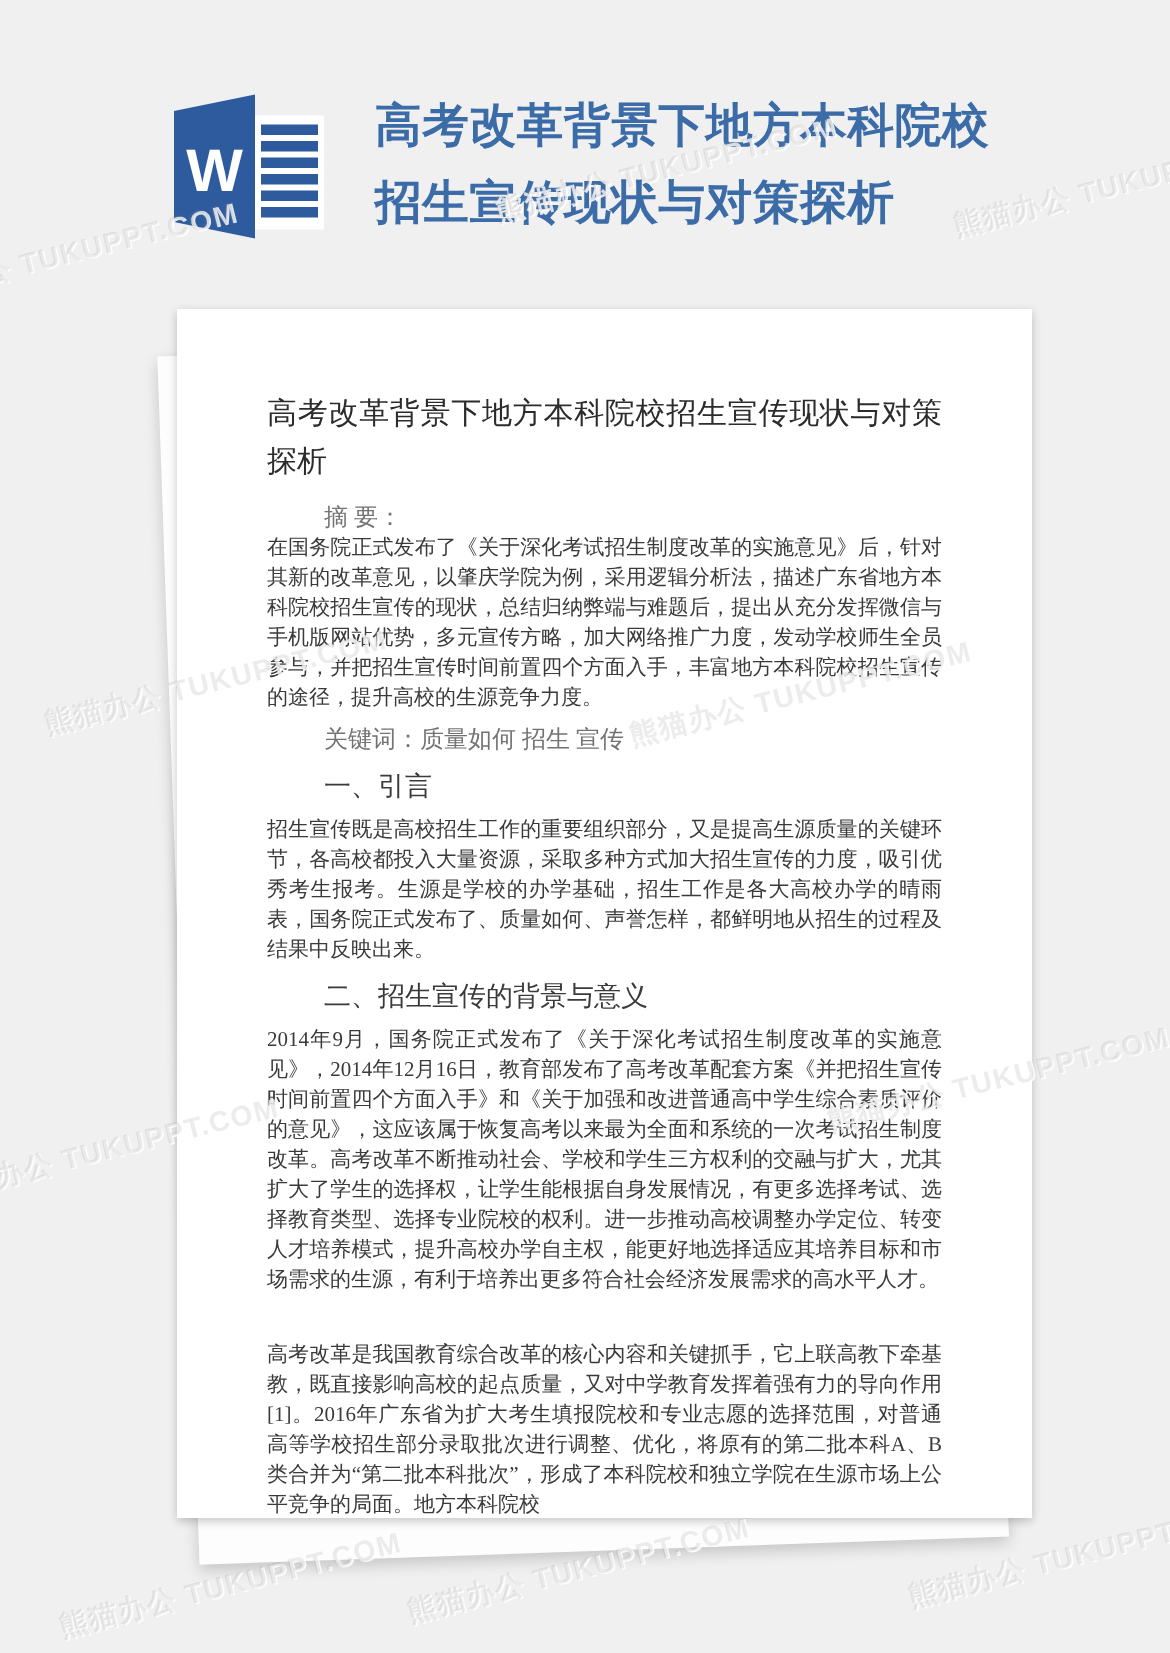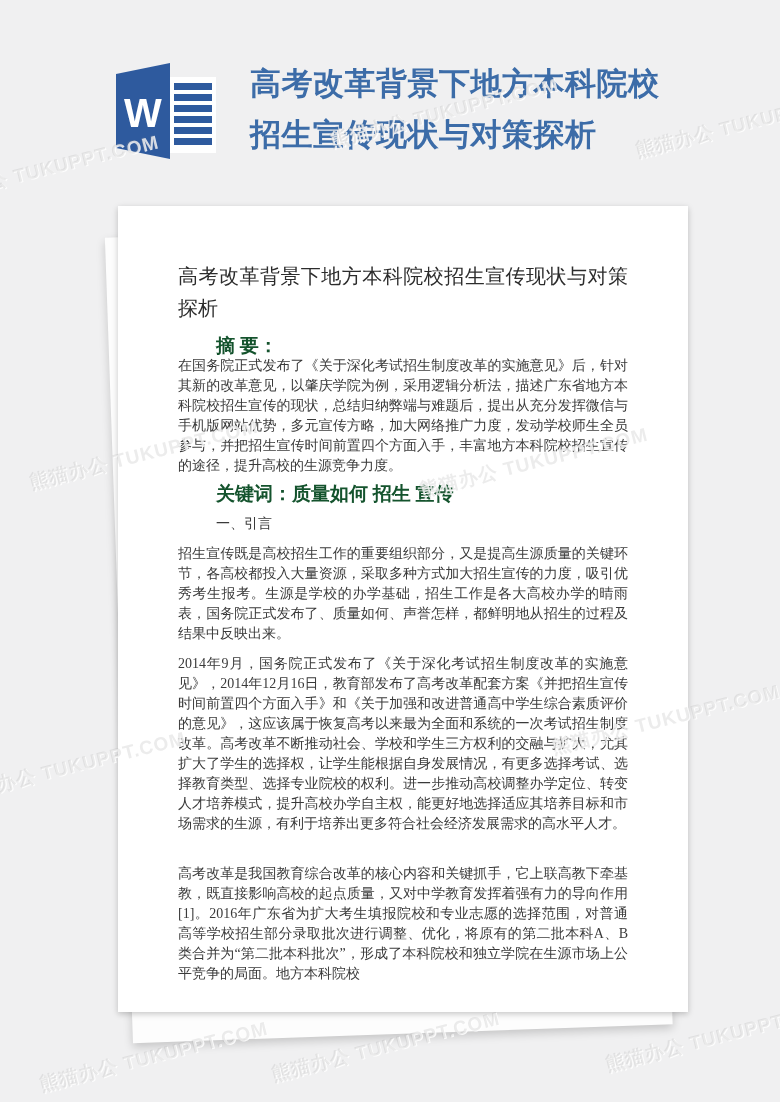--- a/index.html
+++ b/index.html
@@ -38,30 +38,30 @@
     z-index:2;
     color:#3a3a3a;
   }
 
   
   .doc-title{
     font-size:20px; line-height:32px; font-weight:normal;
     color:#2c2c2c; margin-bottom:12px; text-align:justify;
   }
   .lbl{
-    font-size:19px; line-height:20px; font-weight:bold;
-    padding-left:38px; color:#14532d;
+    font-size:16px; line-height:20px; font-weight:normal;
+    padding-left:38px; color:#737373;
   }
   .para{
     font-size:14px; line-height:20px; text-align:justify;
     color:#3a3a3a;
   }
   .kw{ margin-top:8px; margin-bottom:10px; }
   .heading{
-    font-size:14px; line-height:20px; padding-left:38px;
+    font-size:18px; line-height:20px; padding-left:38px;
     color:#3a3a3a; margin-bottom:10px;
   }
   .sect{ margin-bottom:10px; }
   .gap-top{ margin-top:30px; }
 
   
   .wm{
     position:absolute; z-index:5; pointer-events:none;
     font-family:"Liberation Sans","DejaVu Sans",sans-serif;
     font-weight:bold; font-size:19px; letter-spacing:1px;
@@ -112,20 +112,21 @@
       <h2 class="doc-title">高考改革背景下地方本科院校招生宣传现状与对策探析</h2>
 
       <p class="lbl">摘 要：</p>
       <p class="para">在国务院正式发布了《关于深化考试招生制度改革的实施意见》后，针对其新的改革意见，以肇庆学院为例，采用逻辑分析法，描述广东省地方本科院校招生宣传的现状，总结归纳弊端与难题后，提出从充分发挥微信与手机版网站优势，多元宣传方略，加大网络推广力度，发动学校师生全员参与，并把招生宣传时间前置四个方面入手，丰富地方本科院校招生宣传的途径，提升高校的生源竞争力度。</p>
 
       <p class="lbl kw"><span>关键词：</span><span>质量如何 招生 宣传</span></p>
 
       <p class="heading">一、引言</p>
       <p class="para sect">招生宣传既是高校招生工作的重要组织部分，又是提高生源质量的关键环节，各高校都投入大量资源，采取多种方式加大招生宣传的力度，吸引优秀考生报考。生源是学校的办学基础，招生工作是各大高校办学的晴雨表，国务院正式发布了、质量如何、声誉怎样，都鲜明地从招生的过程及结果中反映出来。</p>
 
+      <p class="heading">二、招生宣传的背景与意义</p>
       <p class="para">2014年9月，国务院正式发布了《关于深化考试招生制度改革的实施意见》，2014年12月16日，教育部发布了高考改革配套方案《并把招生宣传时间前置四个方面入手》和《关于加强和改进普通高中学生综合素质评价的意见》，这应该属于恢复高考以来最为全面和系统的一次考试招生制度改革。高考改革不断推动社会、学校和学生三方权利的交融与扩大，尤其扩大了学生的选择权，让学生能根据自身发展情况，有更多选择考试、选择教育类型、选择专业院校的权利。进一步推动高校调整办学定位、转变人才培养模式，提升高校办学自主权，能更好地选择适应其培养目标和市场需求的生源，有利于培养出更多符合社会经济发展需求的高水平人才。</p>
       <p class="para gap-top">高考改革是我国教育综合改革的核心内容和关键抓手，它上联高教下牵基教，既直接影响高校的起点质量，又对中学教育发挥着强有力的导向作用[1]。2016年广东省为扩大考生填报院校和专业志愿的选择范围，对普通高等学校招生部分录取批次进行调整、优化，将原有的第二批本科A、B类合并为“第二批本科批次”，形成了本科院校和独立学院在生源市场上公平竞争的局面。地方本科院校</p>
     </div>
   </div>
 
   <span class="wm wm1">熊猫办公 TUKUPPT.COM</span>
   <span class="wm wm2">熊猫办公 TUKUPPT.COM</span>
   <span class="wm wm3">熊猫办公 TUKUPPT.COM</span>
   <span class="wm wm4">熊猫办公 TUKUPPT.COM</span>
   <span class="wm wm5">熊猫办公 TUKUPPT.COM</span>

